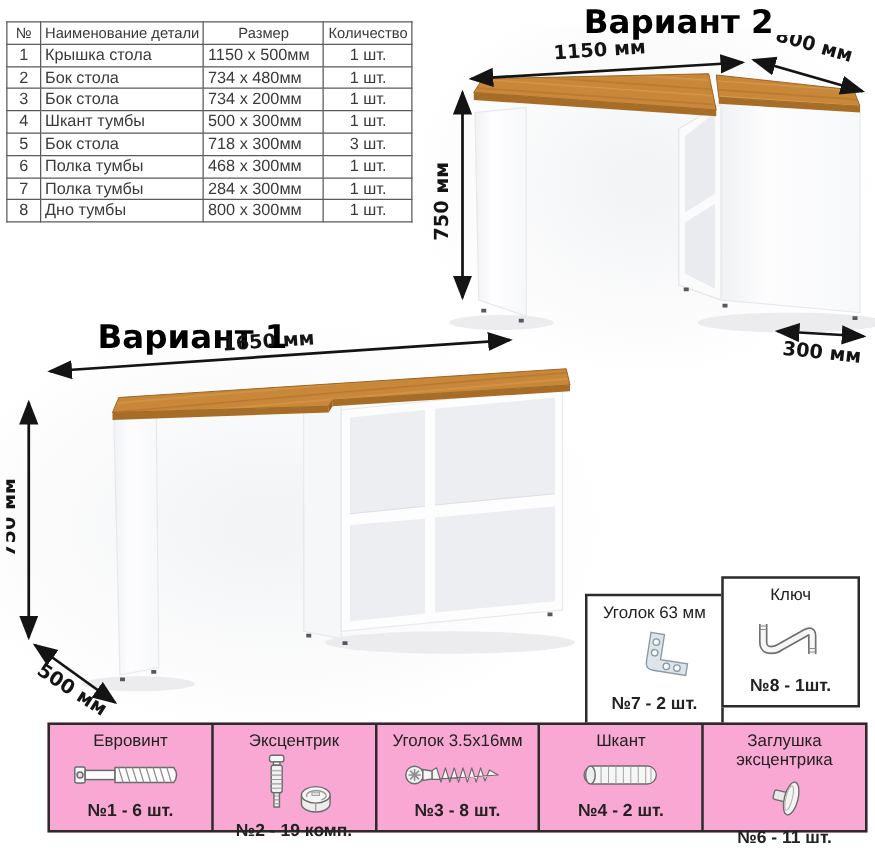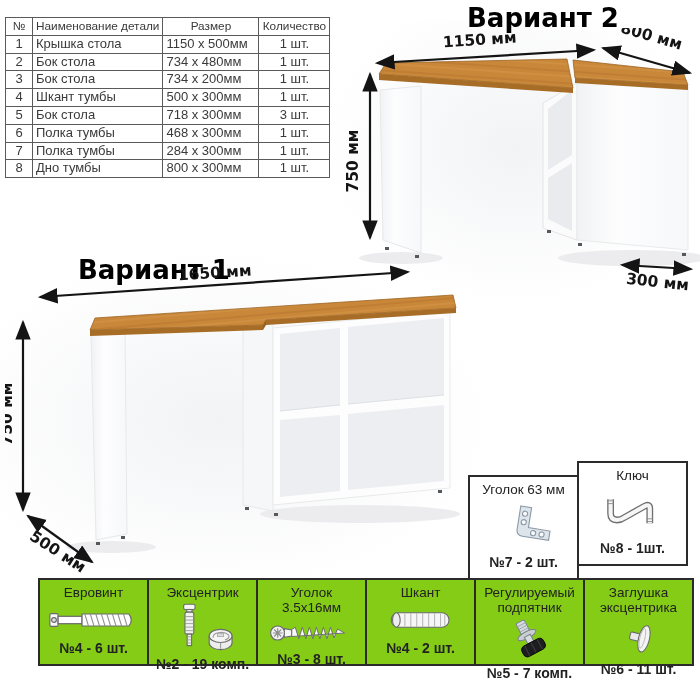--- a/index.html
+++ b/index.html
@@ -32,21 +32,21 @@
   #svg-v1{left:5px;top:262px;}
   .dim-label{font-family:"DejaVu Sans","Liberation Sans",sans-serif;font-weight:bold;
          font-size:15.5px;fill:#141414;}
   
   .hw-panel{position:absolute;width:111px;height:105px;border:2px solid #2b2b2b;background:#fff;
          display:flex;flex-direction:column;align-items:center;box-sizing:border-box;}
   #panel-7{left:468px;top:475px;}
   #panel-8{left:577px;top:461px;}
   
   #hw-row{position:absolute;left:38px;top:578px;width:656px;height:88px;border:2px solid #2b2b2b;
-         background:#84cc16;display:flex;box-sizing:border-box;}
+         background:#f9a8d4;display:flex;box-sizing:border-box;}
   .hw-cell{flex:1 1 0;border-left:2px solid #2b2b2b;display:flex;flex-direction:column;
          align-items:center;box-sizing:border-box;min-width:0;}
   .hw-cell:first-child{border-left:none;}
   .hw-name{font-weight:normal;font-size:13.5px;line-height:1.12;text-align:center;color:#222;
          padding:5px 2px 0 2px;}
   .hw-icon{flex:1 1 auto;display:flex;align-items:center;justify-content:center;width:100%;}
   .hw-qty{font-weight:bold;font-size:14px;color:#222;padding-bottom:8px;}
   .stroke-art{stroke:#6b6b6b;stroke-width:1.3;fill:#f7f7f7;}
 </style>
 </head>
@@ -277,21 +277,21 @@
         <svg width="92" height="38" viewBox="0 0 100 40">
           <g class="stroke-art">
             <rect x="2" y="13" width="9" height="14" rx="1.5"></rect>
             <circle cx="6.5" cy="20" r="2.6" fill="#e2e2e2"></circle>
             <rect x="11" y="16" width="26" height="8" fill="#fdfdfd"></rect>
             <path d="M37,13.5 H88 Q93,20 88,26.5 H37 Z" fill="#fdfdfd"></path>
           </g>
           <path d="M40,13.5 L44,26.5 M46,13.5 L50,26.5 M52,13.5 L56,26.5 M58,13.5 L62,26.5 M64,13.5 L68,26.5 M70,13.5 L74,26.5 M76,13.5 L80,26.5 M82,13.5 L86,26.5" stroke="#8f8f8f" stroke-width="1.1" fill="none"></path>
         </svg>
       </div>
-      <div class="hw-qty">№4 - 6 шт.</div>
+      <div class="hw-qty">№1 - 6 шт.</div>
     </div>
 
     <div class="hw-cell">
       <div class="hw-name">Эксцентрик</div>
       <div class="hw-icon">
         <svg width="88" height="56" viewBox="0 0 100 58">
           <g class="stroke-art">
             <rect x="28" y="2" width="13" height="6" rx="2"></rect>
             <rect x="31.5" y="8" width="6" height="3"></rect>
             <rect x="29.5" y="11" width="10" height="25" rx="2" fill="#f1f1f1"></rect>
@@ -332,36 +332,20 @@
           <g class="stroke-art">
             <rect x="15" y="11.5" width="68" height="17" rx="8.5" fill="#f6f6f6"></rect>
             <ellipse cx="21" cy="20" rx="4.5" ry="8.5" fill="#ededed"></ellipse>
           </g>
           <path d="M31,12.5 v15 M38,12 v16 M45,12 v16 M52,12 v16 M59,12 v16 M66,12 v16 M73,12.5 v15 M78,13.5 v13" stroke="#a8a8a8" stroke-width="1" fill="none"></path>
         </svg>
       </div>
       <div class="hw-qty">№4 - 2 шт.</div>
     </div>
 
-    <div class="hw-cell">
-      <div class="hw-name">Регулируемый подпятник</div>
-      <div class="hw-icon">
-        <svg width="84" height="50" viewBox="0 0 100 60">
-          <g transform="rotate(-28 50 30)">
-            <rect x="44" y="5" width="11" height="16" rx="2" fill="#d7dbdf" stroke="#78828b" stroke-width="1.2"></rect>
-            <path d="M44,9 h11 M44,12.5 h11 M44,16 h11" stroke="#98a1a9" stroke-width="1"></path>
-            <ellipse cx="49.5" cy="23" rx="12" ry="4.2" fill="#c9ced3" stroke="#78828b" stroke-width="1.2"></ellipse>
-            <rect x="45.5" y="24" width="8" height="9" fill="#d7dbdf" stroke="#78828b" stroke-width="1.2"></rect>
-            <rect x="35" y="33" width="29" height="14" rx="5" fill="#1d1d20" stroke="#000" stroke-width="1"></rect>
-            <path d="M41,33.5 v13 M49.5,33.5 v13 M58,33.5 v13" stroke="#3c3c40" stroke-width="1.4"></path>
-          </g>
-        </svg>
-      </div>
-      <div class="hw-qty">№5 - 7 комп.</div>
-    </div>
 
     <div class="hw-cell">
       <div class="hw-name">Заглушка эксцентрика</div>
       <div class="hw-icon">
         <svg width="84" height="46" viewBox="0 0 100 46">
           <g transform="rotate(14 52 23)" class="stroke-art">
             <rect x="39" y="18.5" width="12" height="9" rx="2" fill="#e9e9e9"></rect>
             <ellipse cx="56" cy="23" rx="6.5" ry="16" fill="#f4f4f4"></ellipse>
             <ellipse cx="54" cy="23" rx="3" ry="12" fill="none" stroke="#b5b5b5" stroke-width="1"></ellipse>
           </g>

